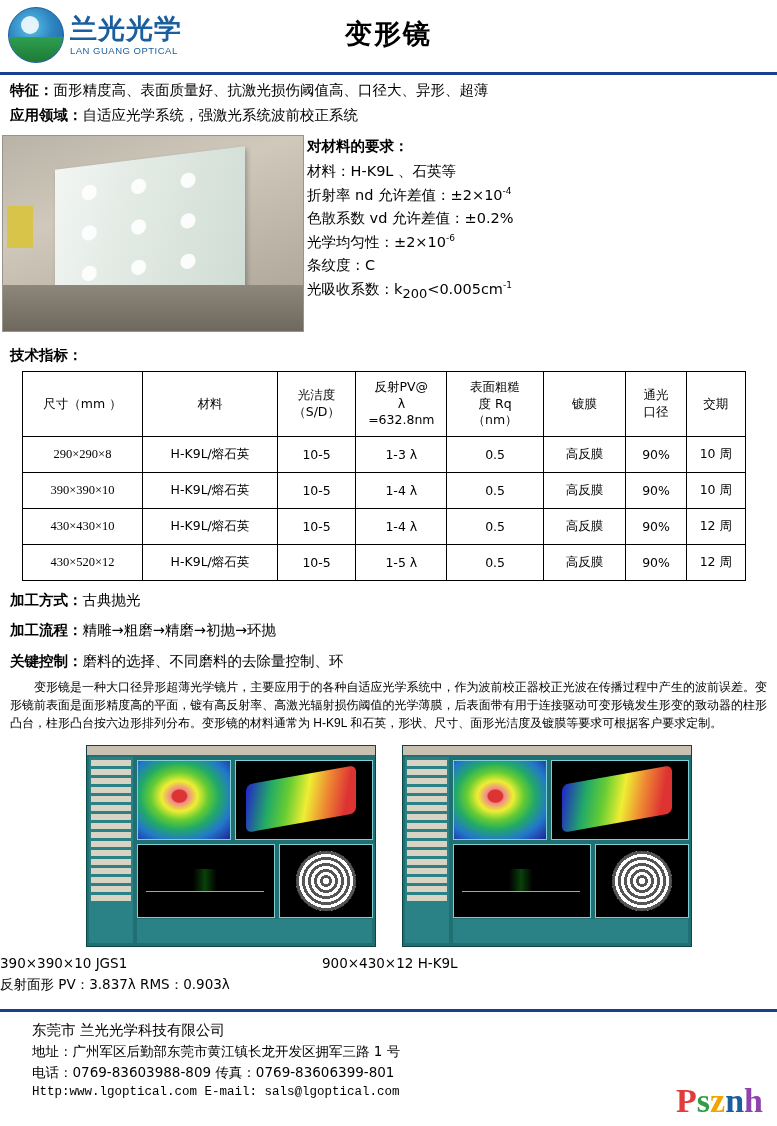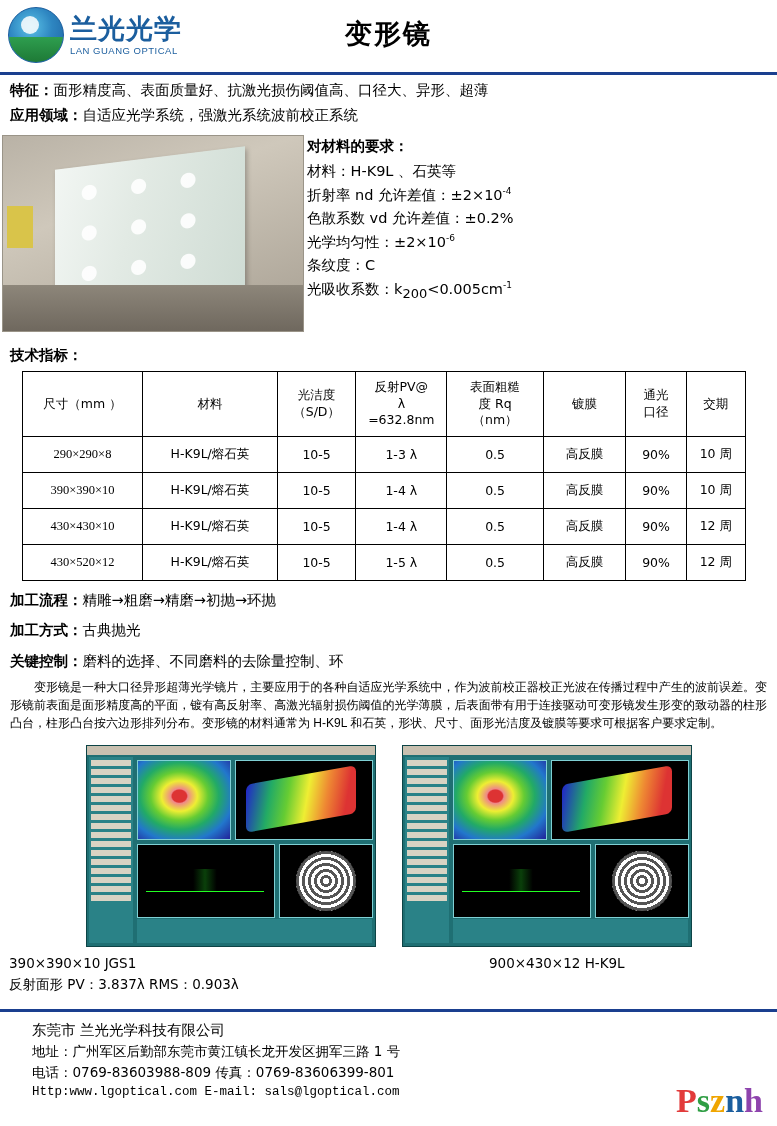--- a/index.html
+++ b/index.html
@@ -137,21 +137,21 @@
     border-bottom:1px solid #2f2;
     background:linear-gradient(to right,transparent 40%, rgba(40,255,40,.25) 50%, transparent 60%);
   }
   .shot .q4{left:192px;top:98px;width:92px;height:72px;background:#000;}
   .shot .q4:after{
     content:"";position:absolute;left:16px;top:6px;width:60px;height:60px;border-radius:50%;
     background:repeating-radial-gradient(circle at 50% 50%, #fff 0 3px, #555 3px 6px);
   }
   .shot .btm{position:absolute;left:50px;right:3px;bottom:3px;height:24px;background:#2a8287;}
   .caption{font-family:"DejaVu Sans", sans-serif;font-size:13.5px;line-height:1.5;}
-  .captions{display:flex;justify-content:space-between;gap:34px;margin-top:6px;margin-left:9px;}
+  .captions{display:flex;justify-content:flex-start;gap:34px;margin-top:6px;}
   .capbox{width:288px;}
 
   
   .footer{
     position:absolute;left:0;right:0;bottom:0;height:108px;
     border-top:3px solid #1a3f8f;padding-top:6px;
   }
   .footer .line{margin:3px 0 0 32px;font-family:"DejaVu Sans", sans-serif;font-size:13.5px;}
   .footer .mono{font-family:"Liberation Mono", monospace;font-size:12.5px;}
   .watermark{
@@ -273,24 +273,24 @@
         <td>0.5</td>
         <td>高反膜</td>
         <td>90%</td>
         <td>12 周</td>
       </tr>
     </tbody>
   </table>
 
   <div>
     <div class="proc">
+      <b>加工方式：</b><span>古典抛光</span>
+    </div>
+    <div class="proc">
       <b>加工流程：</b><span>精雕→粗磨→精磨→初抛→环抛</span>
-    </div>
-    <div class="proc">
-      <b>加工方式：</b><span>古典抛光</span>
     </div>
     <div class="proc">
       <b>关键控制：</b><span>磨料的选择、不同磨料的去除量控制、环</span>
     </div>
   </div>
 
   <div class="para">变形镜是一种大口径异形超薄光学镜片，主要应用于的各种自适应光学系统中，作为波前校正器校正光波在传播过程中产生的波前误差。变形镜前表面是面形精度高的平面，镀有高反射率、高激光辐射损伤阈值的光学薄膜，后表面带有用于连接驱动可变形镜发生形变的致动器的柱形凸台，柱形凸台按六边形排列分布。变形镜的材料通常为 H-K9L 和石英，形状、尺寸、面形光洁度及镀膜等要求可根据客户要求定制。</div>
 
   <div class="shots">
     <div class="shot">

